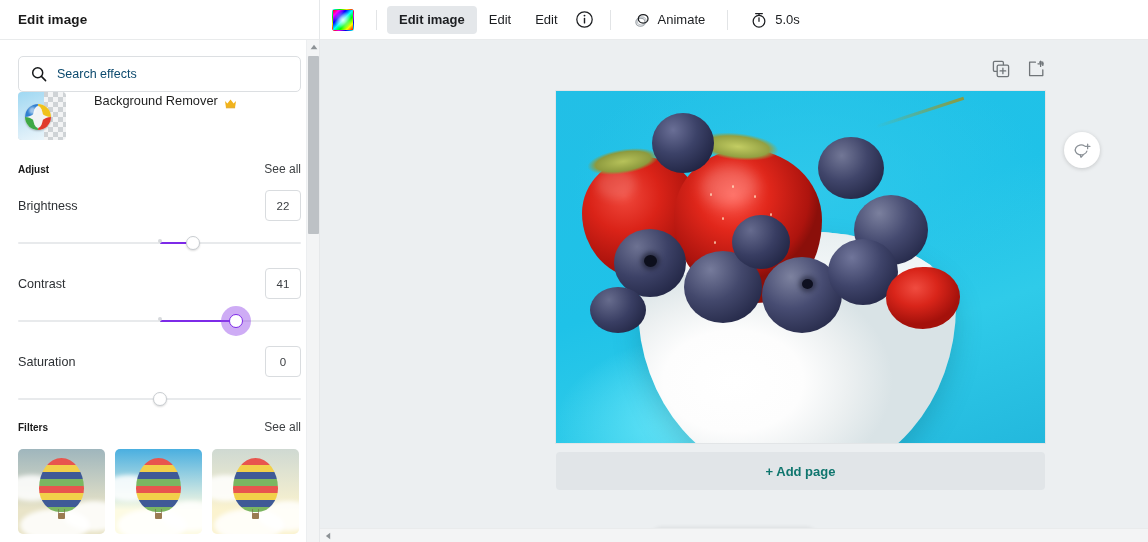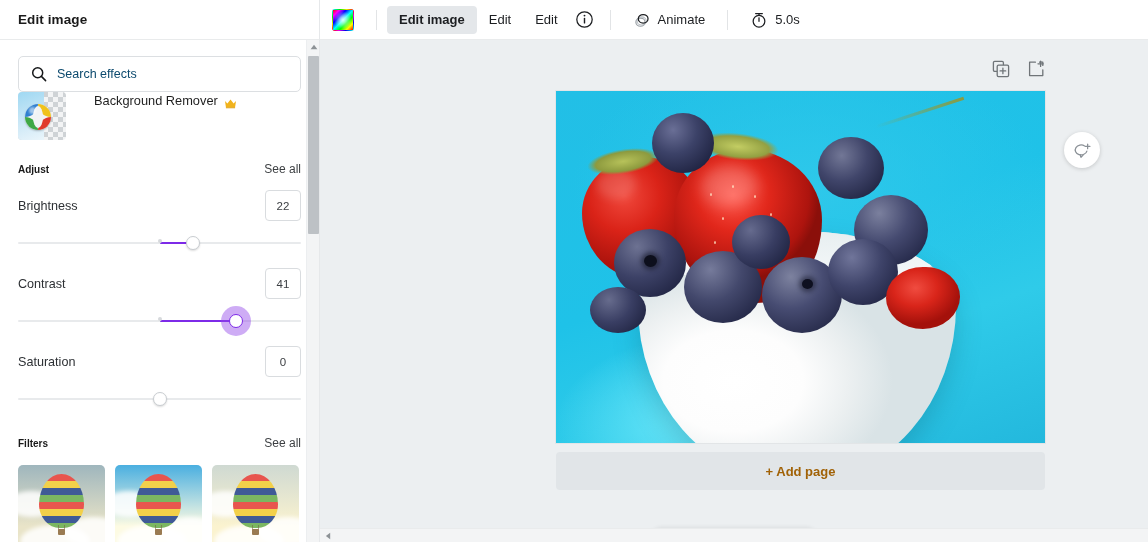--- a/index.html
+++ b/index.html
@@ -207,21 +207,21 @@
     background: linear-gradient(180deg, #e7eef0 0%, #f7fafb 100%);
   }
   .berry { position:absolute; border-radius:50%; }
   .straw { position:absolute; }
   .seed { position:absolute; width:2px; height:3px; background:#ffe9c9; border-radius:50%; opacity:.75; }
 
   .addpage-btn {
     position:absolute; left: 236px; top: 412px; width: 489px; height: 38px;
     background:#e1e5e8; border-radius: 4px;
     display:flex; align-items:center; justify-content:center;
-    font-size: 13px; font-weight:600; color:#a16207; cursor:pointer;
+    font-size: 13px; font-weight:600; color:#0f766e; cursor:pointer;
   }
   .bottom-pill {
     position:absolute; left: 50%; transform: translateX(-50%);
     bottom: -12px; width: 170px; height: 26px; background:#fff;
     border-radius: 13px 13px 0 0; box-shadow: 0 -1px 4px rgba(0,0,0,.07);
   }
   .h-scrollbar {
     position:absolute; left:0; right:0; bottom:0; height: 14px;
     background:#f3f4f5; border-top:1px solid #e9ebec;
     display:flex; align-items:center;
@@ -311,21 +311,21 @@
               <span class="slider-label">Saturation</span>
               <span class="value-box">0</span>
             </div>
             <div class="track-wrap">
               <div class="track"></div>
               <div class="knob" style="left:calc(50% - 7px);"></div>
             </div>
           </div>
         </div>
 
-      <div class="section-head" style="margin-top:26px;">
+      <div class="section-head" style="margin-top:10px;">
         <span class="section-title">Filters</span>
         <span class="see-all">See all</span>
       </div>
 
       <div class="filters-grid" id="filters">
           <div class="filter-card">
             <div class="filter-thumb">
               <div class="sky" style="background:linear-gradient(180deg,#9fb6bd 0%,#e9e4c8 72%,#e9e4c8 100%);"></div>
               <div class="cloud" style="left:-12px;top:26px;width:52px;height:26px;"></div>
               <div class="cloud" style="left:46px;top:52px;width:60px;height:30px;"></div>

